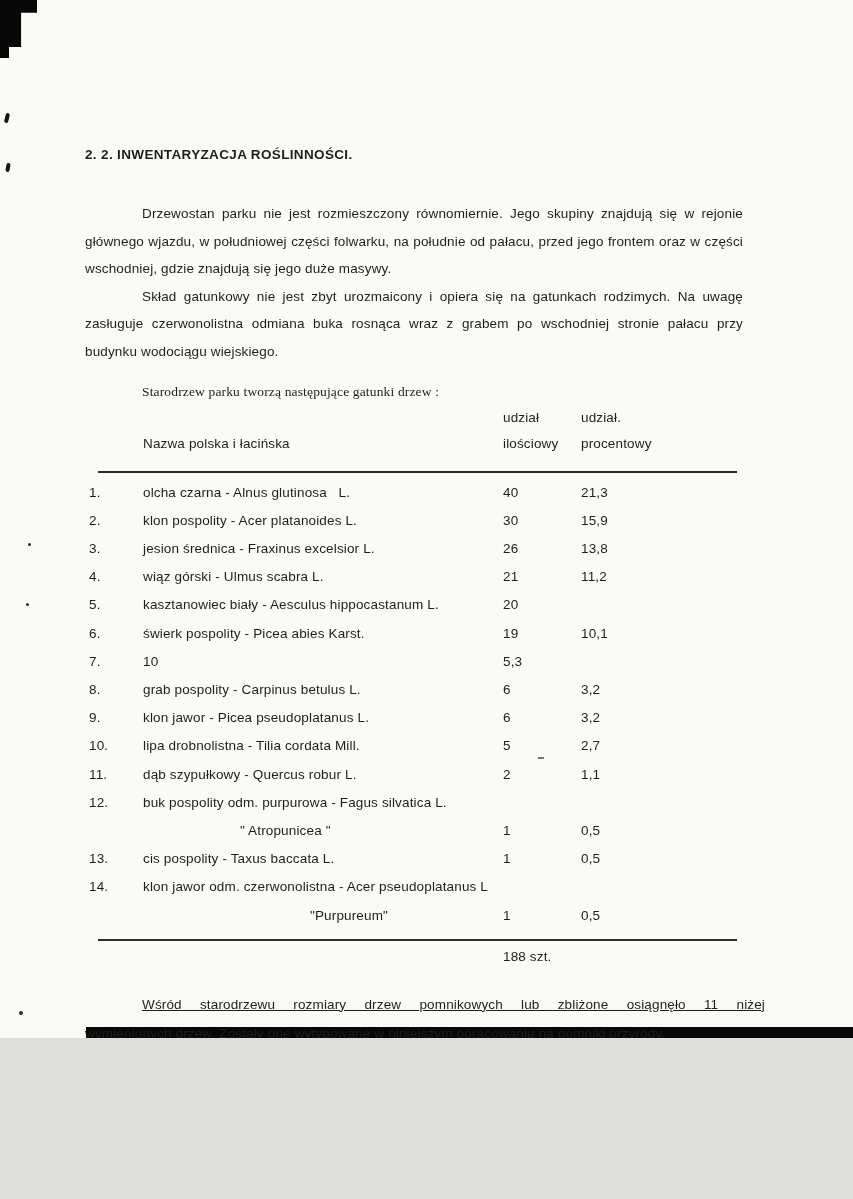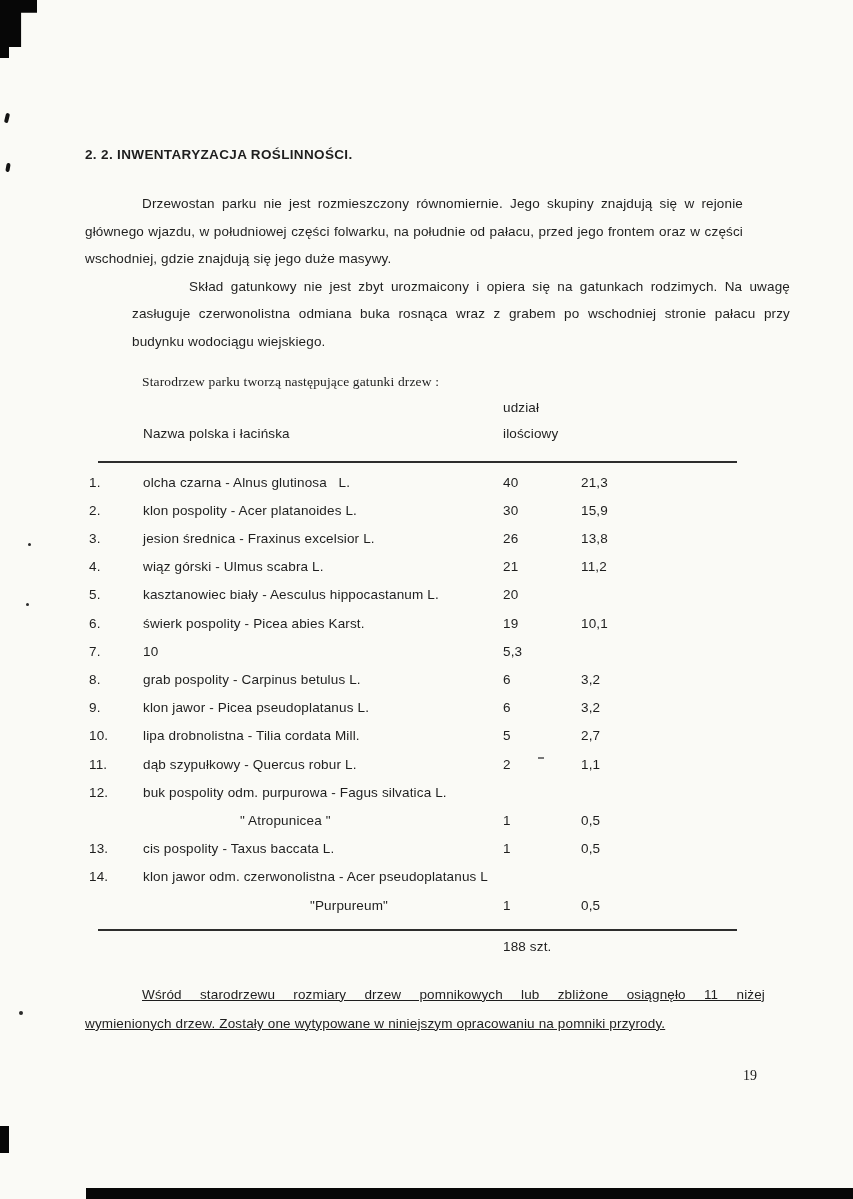--- a/index.html
+++ b/index.html
@@ -1,20 +1,20 @@
 <!DOCTYPE html>
 <html><head>
 <meta charset="utf-8">
 <style>
   * { margin:0; padding:0; box-sizing:border-box; }
   html,body { background:#dededb; }
   body { font-family:"Liberation Sans","DejaVu Sans",sans-serif; }
 
   .page {
-    position:relative; width:853px; height:1199px; margin:0 auto;
+    position:relative; width:853px; height:1038px; margin:0 auto;
     background:#fafaf6; color:#1e1e1e; overflow:hidden;
   }
 
   
   .artifact { position:absolute; background:#070707; }
   .a-corner { left:0; top:0; width:37px; height:47px;
     clip-path:polygon(0 0,100% 0,100% 27%,57% 27%,57% 100%,0 100%); }
   .a-corner2 { left:0; top:46px; width:9px; height:12px; }
   .a-q1 { left:5px; top:113px; width:4px; height:10px; border-radius:2px; transform:rotate(14deg); background:#141414; }
   .a-q2 { left:6px; top:163px; width:4px; height:9px; border-radius:2px; transform:rotate(10deg); background:#141414; }
@@ -26,22 +26,22 @@
   .a-bottom { left:86px; right:0; bottom:0; height:11px; }
 
   
   .content {
     position:absolute; inset:0;
     padding:146px 88px 0 85px;
     font-size:13.5px; letter-spacing:.15px; line-height:27.6px;
   }
   .heading { font-size:13.5px; font-weight:bold; letter-spacing:.35px; line-height:18px; }
 
-  .para { margin-top:26px; width:658px; text-align:justify; text-indent:57px; }
-  .para + .para { margin-top:0;margin-left:47px; }
+  .para { margin-top:36px; width:658px; text-align:justify; text-indent:57px; }
+  .para + .para { margin-top:0; }
 
   .intro { margin-top:12px; text-indent:57px; line-height:27px;font-family:Liberation Serif, serif; }
 
   
   .tbl-head { display:grid; grid-template-columns:54px 360px 78px 172px;
     margin-left:4px; align-items:end; line-height:26px; }
   .c-qty, .c-pct { text-align:left; }
   .c-name { white-space:pre-wrap; }
 
   .rule { height:2px; background:#2d2d2d; width:639px; margin:14px 0 6px 13px; }
@@ -92,20 +92,24 @@
 
     <div>
 
       <div class="tbl-head">
         <span class="c-no"></span>
         <span class="c-name">Nazwa polska i łacińska</span>
         <span class="c-qty">
           <span style="display:block">udział</span>
           <span style="display:block">ilościowy</span>
         </span>
+        <span class="c-pct">
+          <span style="display:block">udział.</span>
+          <span style="display:block">procentowy</span>
+        </span>
       </div>
 
       <div class="rule"></div>
 
       <div class="row">
         <span class="c-no">1.</span>
         <span class="c-name">olcha czarna - Alnus glutinosa   L.</span>
         <span class="c-qty">40</span>
         <span class="c-pct">21,3</span>
       </div>

